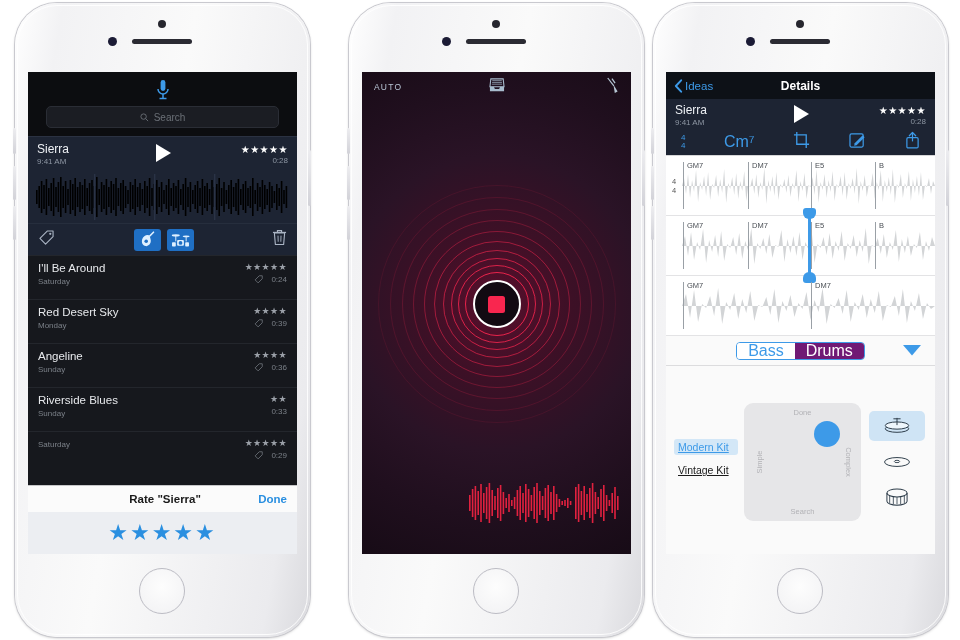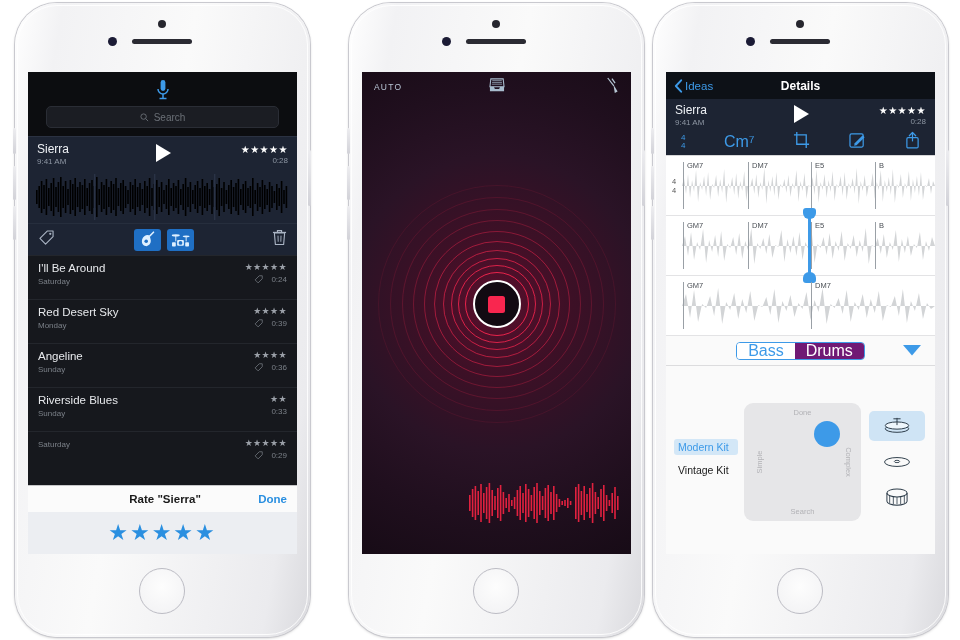--- a/index.html
+++ b/index.html
@@ -204,21 +204,21 @@
   }
   .seg div {
     padding:0 11px; font-size:16px; display:flex; align-items:center;
     color:#3d9ae8; background:#fff;
   }
   .seg div.active { background:#701a75; color:#fff; }
   .seg-caret { position:absolute; right:14px; }
 
   .kit-panel { flex:1; background:#fafafa; display:flex; align-items:center; padding:4px 8px 0; }
   .kit-names { width:66px; }
-  .kit-name { font-size:10.5px; padding:2px 4px; border-radius:3px; margin-bottom:7px; color:#1a1a1a; }
+  .kit-name { font-size:10.5px; padding:2px 4px; border-radius:3px; margin-bottom:7px; color:#1a1a1a;text-decoration:underline; }
   .kit-name.active { background:#d3e7f7; color:#3d9ae8; }
   .xy-pad {
     width:120px; height:118px; background:#e6e6e8; border-radius:9px;
     position:relative; margin:0 6px;
   }
   .xy-lbl { position:absolute; color:#b2b2b6; font-size:7.5px; }
   .xy-lbl.top { top:5px; left:50%; transform:translateX(-50%); }
   .xy-lbl.bottom { bottom:5px; left:50%; transform:translateX(-50%); }
   .xy-lbl.left { left:4px; top:50%; transform:translateY(-50%) rotate(-90deg); transform-origin:center; }
   .xy-lbl.right { right:-3px; top:50%; transform:translateY(-50%) rotate(90deg); transform-origin:center; }

